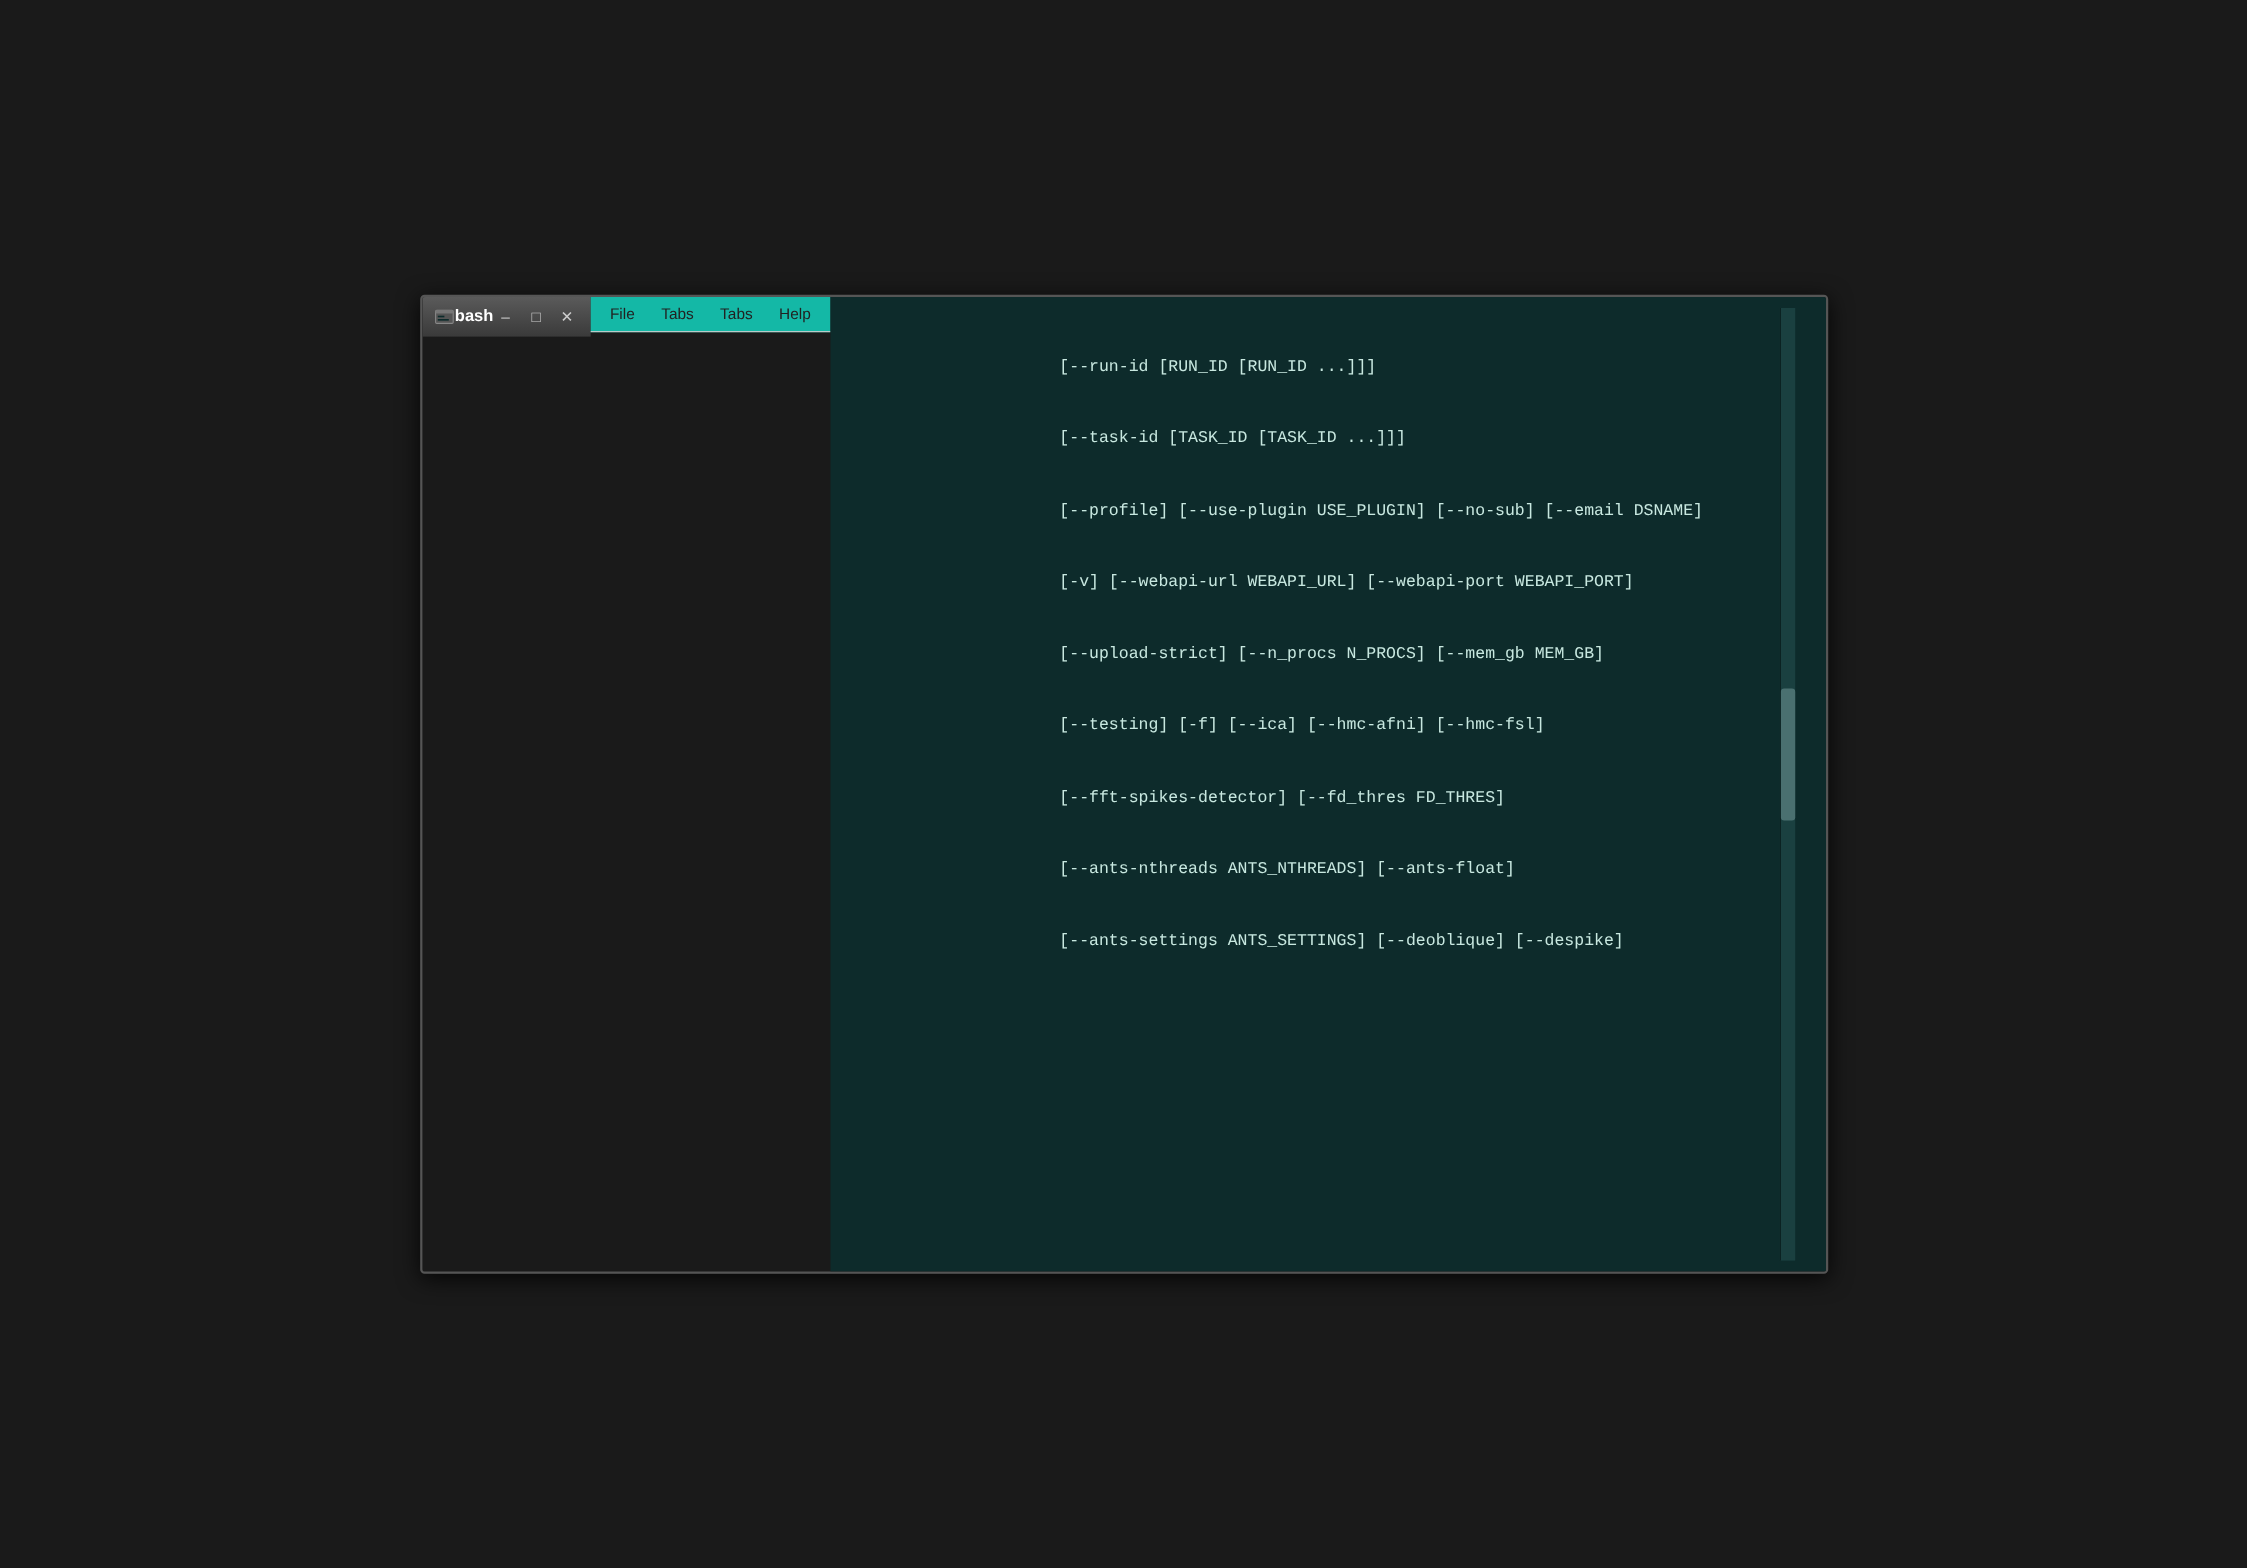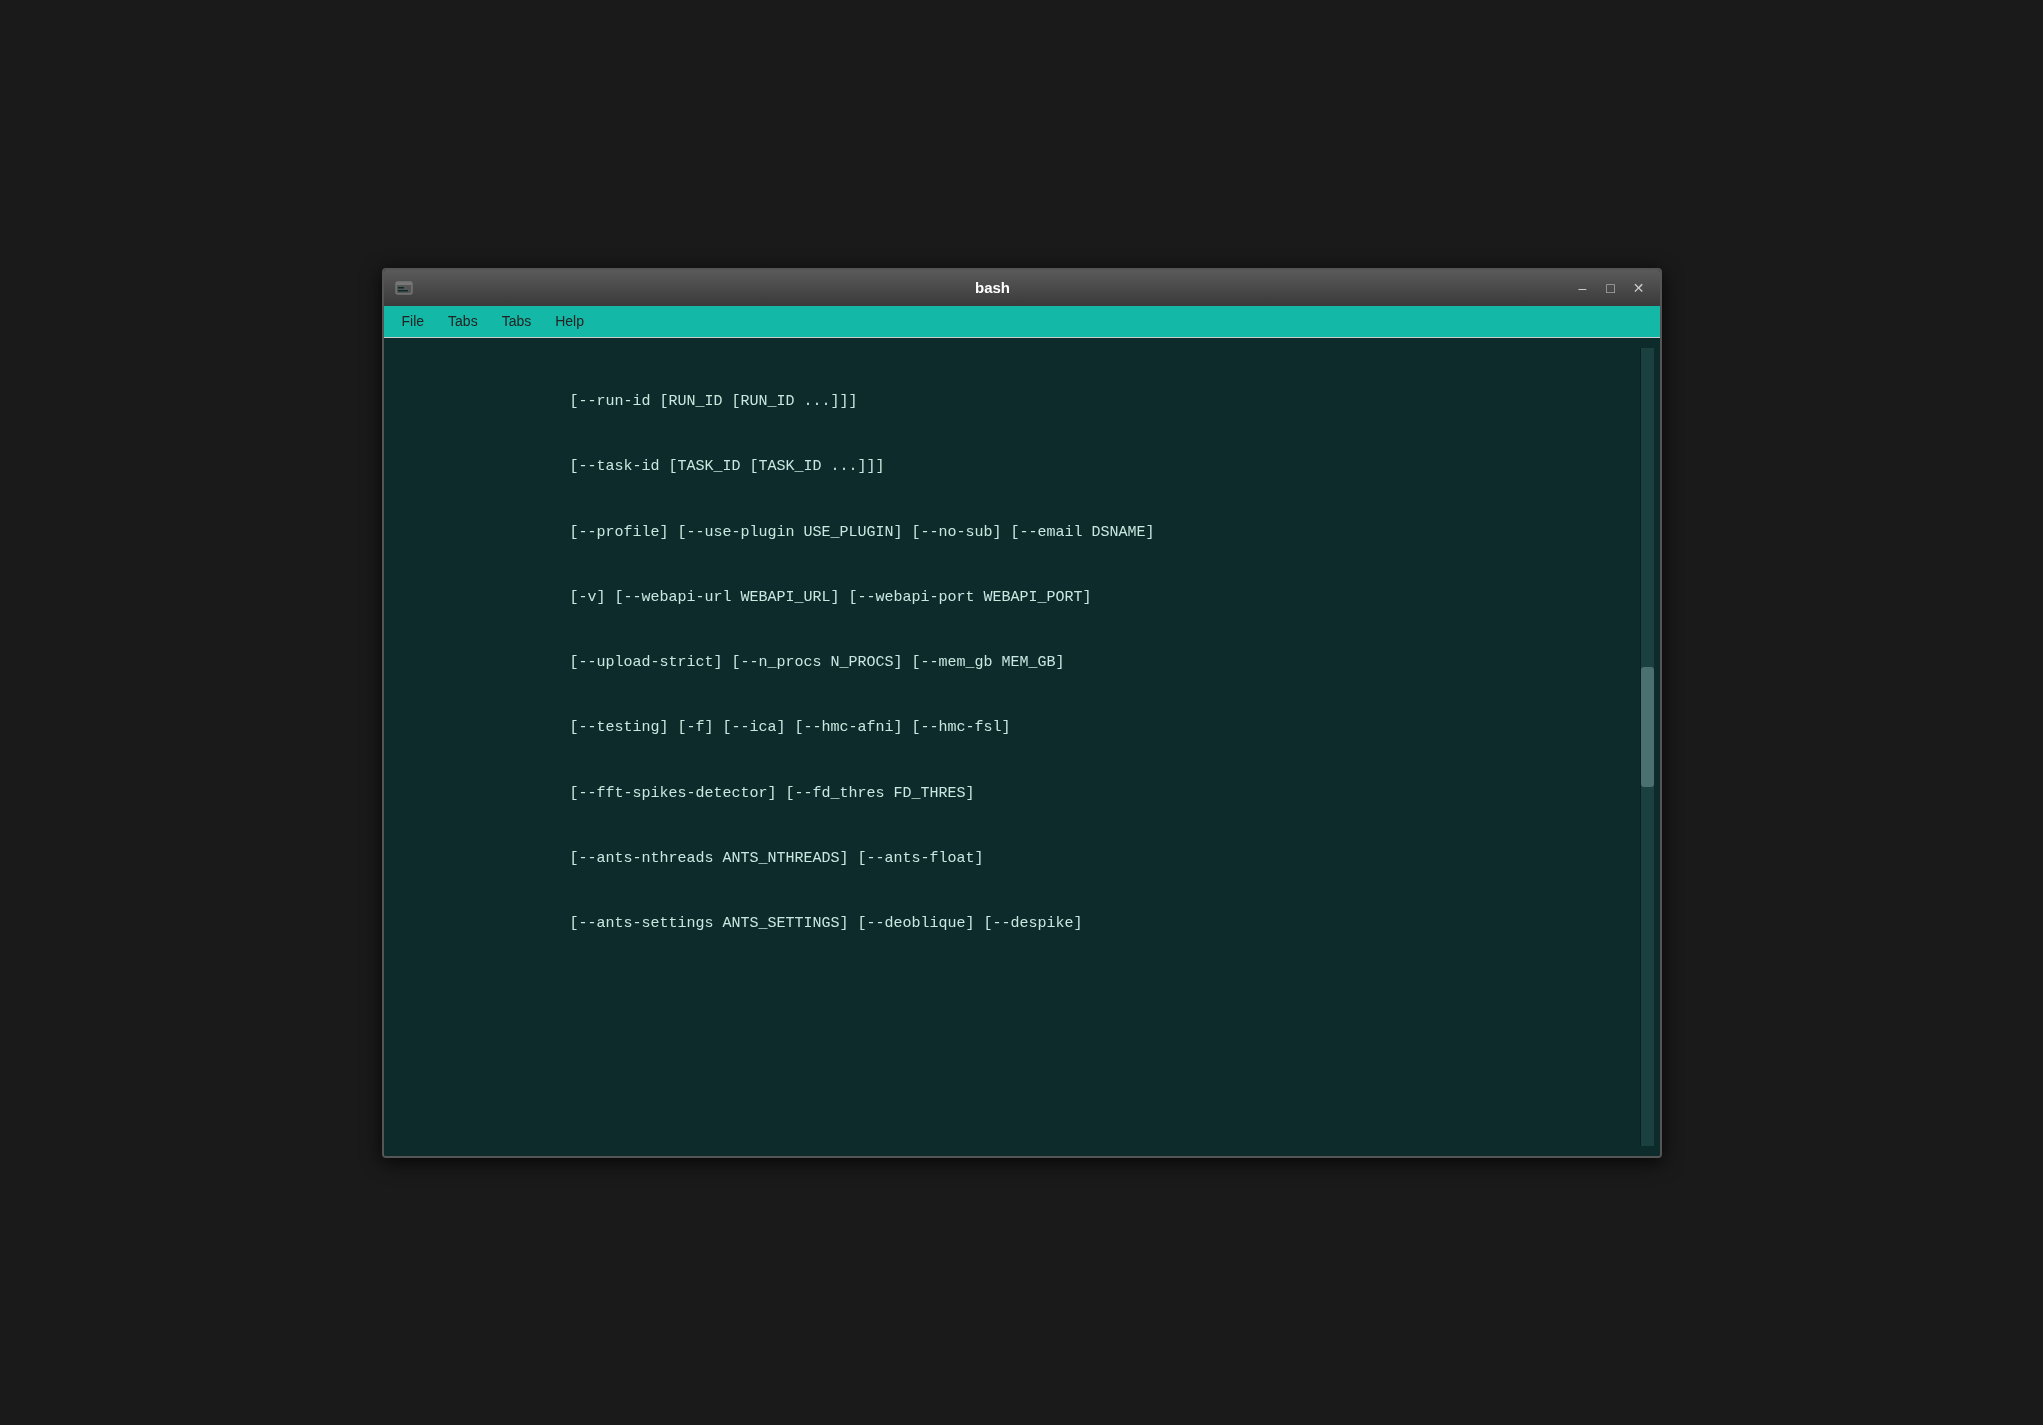--- a/index.html
+++ b/index.html
@@ -16,21 +16,20 @@
       min-height: 100vh;
       font-family: sans-serif;
     }
 
     .window {
       width: 1280px;
       height: 890px;
       border: 2px solid #555;
       border-radius: 4px;
       display: flex;
-      flex-direction: column;
       overflow: hidden;
       box-shadow: 0 4px 20px rgba(0,0,0,0.8);
     }
 
     .title-bar {
       background: linear-gradient(to bottom, #5a5a5a, #3a3a3a);
       height: 36px;
       display: flex;
       align-items: center;
       justify-content: space-between;
@@ -96,21 +95,21 @@
       border-radius: 3px;
     }
 
     .terminal {
       flex: 1;
       background: #0d2b2b;
       color: #c8e8e0;
       font-family: 'Courier New', Courier, monospace;
       font-size: 15px;
       line-height: 1.45;
-      padding: 10px 6px;
+      padding: 10px 28px;
       overflow: hidden;
       display: flex;
       position: relative;
     }
 
     .terminal-content {
       flex: 1;
       overflow: hidden;
       white-space: pre;
     }

